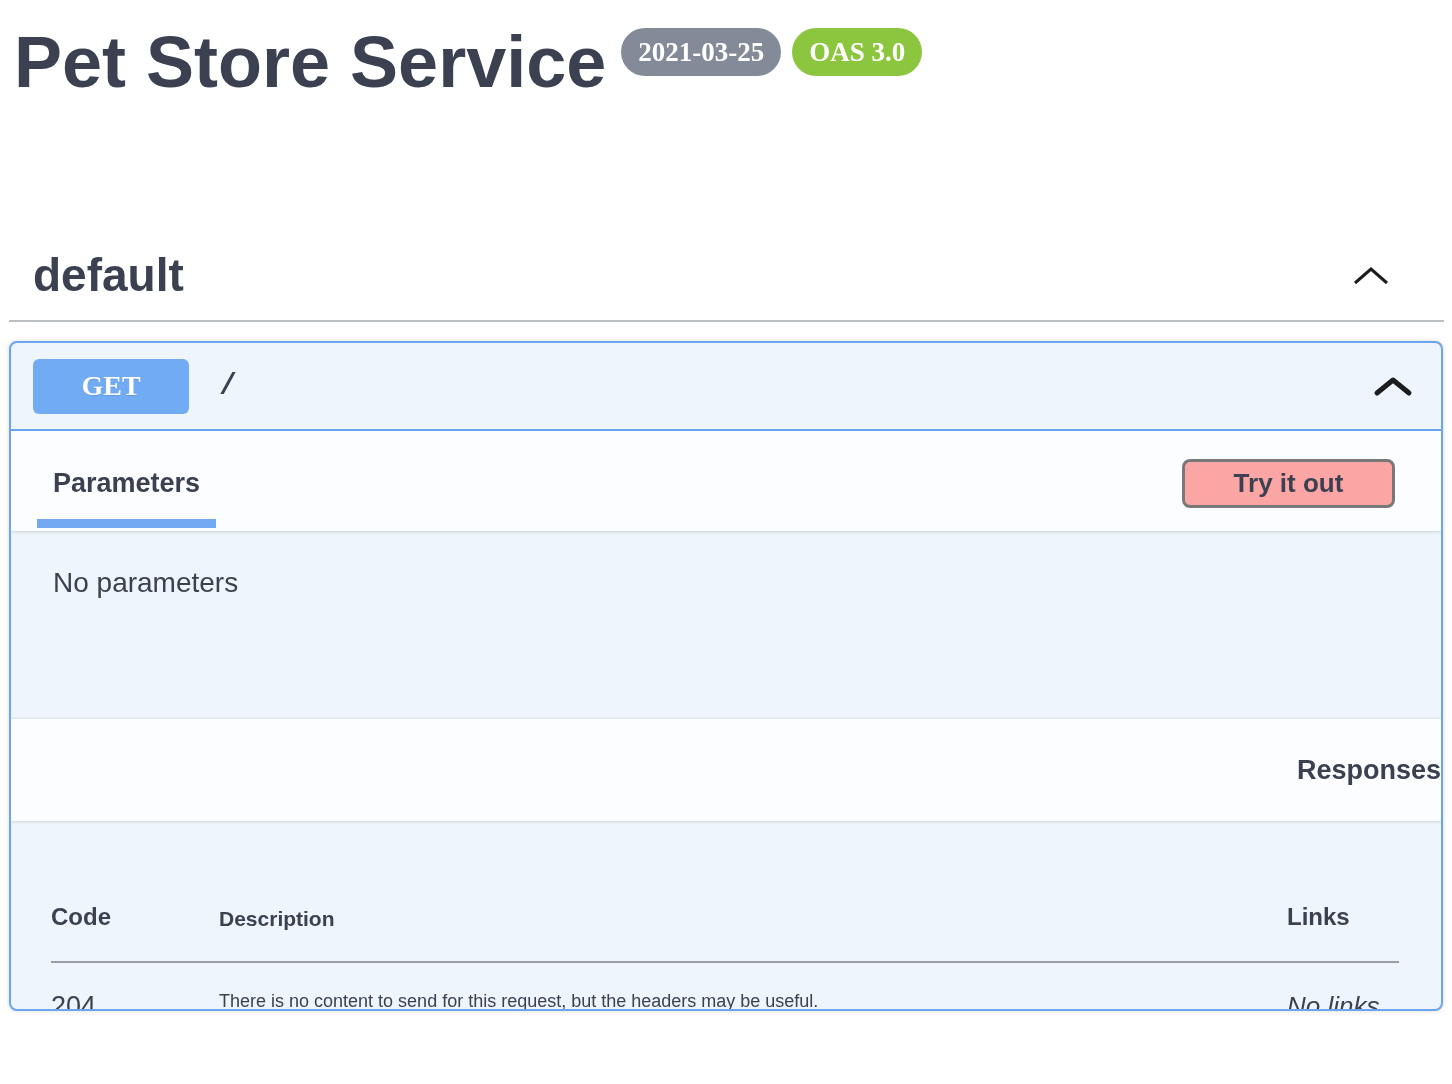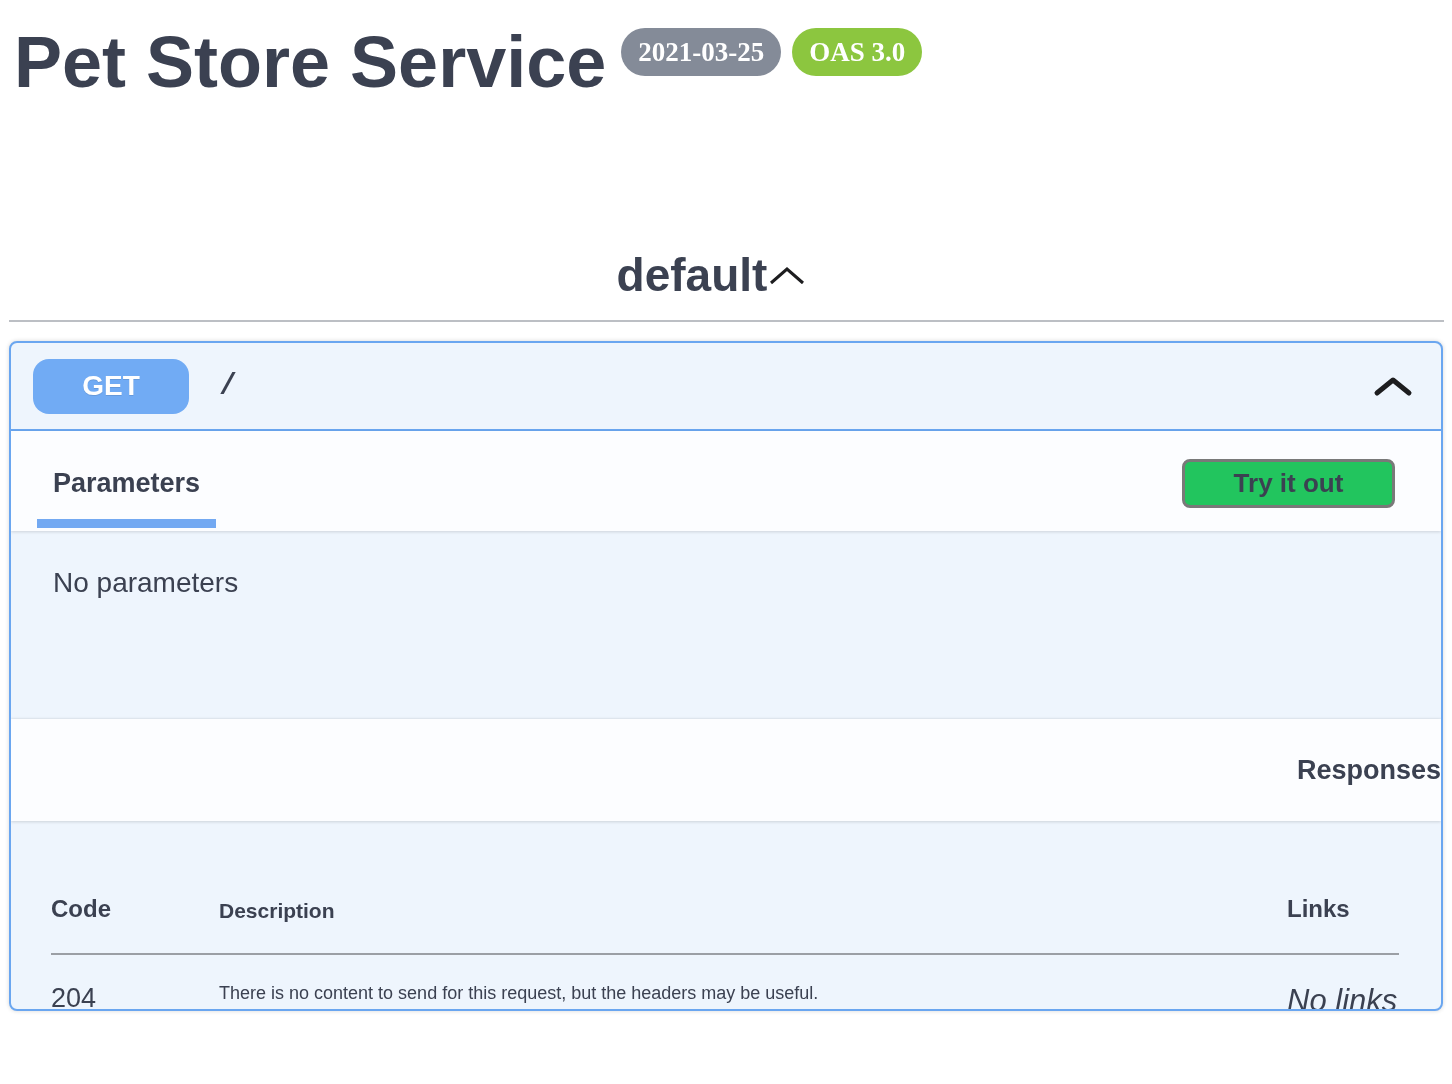--- a/index.html
+++ b/index.html
@@ -35,21 +35,21 @@
     white-space: nowrap;
     font-family: Liberation Serif, serif;
   }
   .badge-version { background: #848b98; }
   .badge-oas { background: #8cc63f; }
 
   
   .tag-section-row {
     margin: 150px 33px 0 33px;
     display: flex;
-    justify-content: center;
+    justify-content: space-between;
     align-items: center;
     cursor: pointer;
   }
   .tag-title { font-size: 46px; font-weight: 700; line-height: 1.2; }
   .tag-chevron { margin-right: 28px; }
 
   .tag-divider {
     border: none;
     border-top: 2px solid #bcbfc4;
     margin: 17px 8px 0 9px;
@@ -70,26 +70,27 @@
     display: flex;
     align-items: center;
     padding: 0 28px 0 12px;
     border-bottom: 2px solid #6aa6f0;
     cursor: pointer;
   }
   .method-badge {
     width: 156px; height: 55px;
     margin-left: 10px;
     background: #71abf4;
-    border-radius: 16px;
+    border-radius: 6px;
     color: #fff;
     font-size: 28px;
     font-weight: 700;
     display: flex; align-items: center; justify-content: center;
     text-shadow: 0 1px 0 rgba(0,0,0,.1);
+    font-family: Liberation Serif, serif;
   }
   .op-path {
     margin-left: 30px;
     font-family: "Liberation Mono", "DejaVu Sans Mono", monospace;
     font-size: 30px;
     font-weight: 700;
     color: #3b4151;
   }
   .op-summary .spacer { flex: 1; }
 
@@ -115,21 +116,21 @@
     position: absolute;
     left: 0; right: 0; bottom: 3px;
     height: 9px;
     background: #73a9f2;
   }
   .tab-label { font-size: 27px; font-weight: 700; }
 
   .try-btn {
     margin-left: auto;
     width: 213px; height: 49px;
-    background: #22c55e;
+    background: #fca5a5;
     border: 3px solid #797979;
     border-radius: 8px;
     font-family: "Liberation Sans", sans-serif;
     font-size: 26px;
     font-weight: 700;
     color: #3b4151;
     cursor: pointer;
   }
 
   .params-body {
@@ -142,21 +143,21 @@
     height: 102px;
     background: #fcfdff;
     box-shadow: 0 1px 3px rgba(0,0,0,.14), 0 -1px 2px rgba(0,0,0,.06);
     display: flex;
     align-items: center;
     padding-left: 42px;
     justify-content: flex-end;
   }
   .responses-title { font-size: 27px; font-weight: 700; }
 
-  .responses-body { padding: 4px 42px 60px 40px; height: 188px; }
+  .responses-body { padding: 12px 42px 60px 40px; height: 188px; }
   table.responses-table {
     width: 100%;
     border-collapse: collapse;
     table-layout: fixed;
   }
   .responses-table col.col-code  { width: 168px; }
   .responses-table col.col-links { width: 112px; }
   .responses-table th {
     text-align: left;
     vertical-align: bottom;
@@ -165,21 +166,21 @@
     font-weight: 700;
   }
   .th-code, .th-links { font-size: 24px; }
   .th-desc { font-size: 21px; }
   .responses-table td {
     padding: 28px 0 0 0;
     vertical-align: top;
   }
   .td-code { font-size: 27px; }
   .td-desc { font-size: 18px; }
-  .td-links { font-size: 31px; font-style: italic; }
+  .td-links { font-size: 26px; font-style: italic; }
 
   .chev { display: block; }
 </style>
 </head>
 <body>
 
 <div class="app-header">
   <div class="app-title">Pet Store Service</div>
   <div class="badges">
     <div class="badge badge-version">2021-03-25</div>

